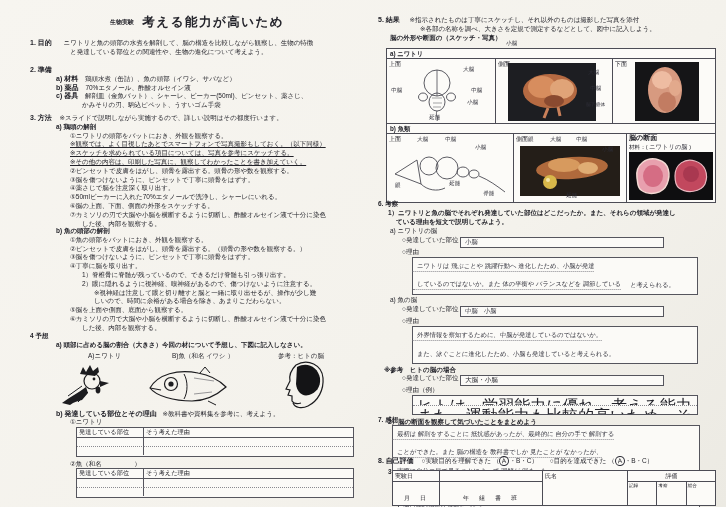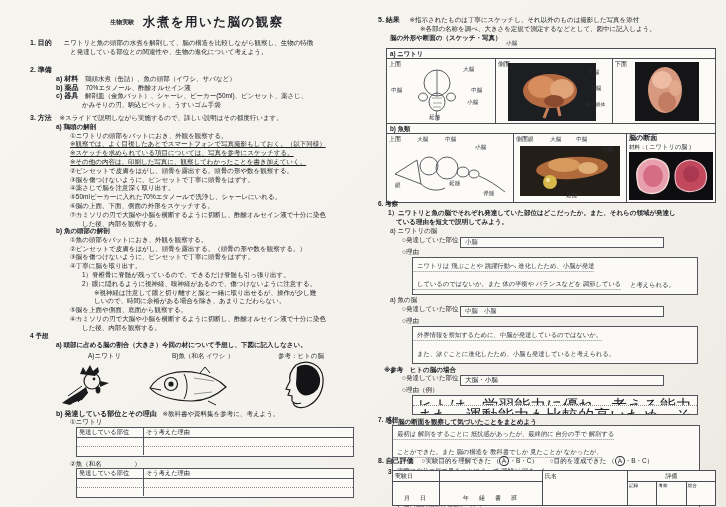--- a/index.html
+++ b/index.html
@@ -58,21 +58,21 @@
   .feval-sub div:last-child{border-right:none;}
   svg{display:block;}
 </style>
 </head>
 <body>
 
 <div class="col col-left">
 
   <div class="sec title-row" style="top:2px;">
     <span class="tag">生物実験</span>
-    <span class="title">水煮を用いた脳の観察</span>
+    <span class="title">考える能力が高いため</span>
   </div>
 
   <div class="sec" style="top:29px;">
     <div class="ln"><span class="h">1. 目的</span>
       <span style="padding-left:10px;">ニワトリと魚の頭部の水煮を解剖して、脳の構造を比較しながら観察し、生物の特徴</span></div>
     <div class="ln ind2">と発達している部位との関連性や、生物の進化について考えよう。</div>
   </div>
 
   <div class="sec" style="top:56px;">
     <div class="ln"><span class="h">2. 準備</span></div>

